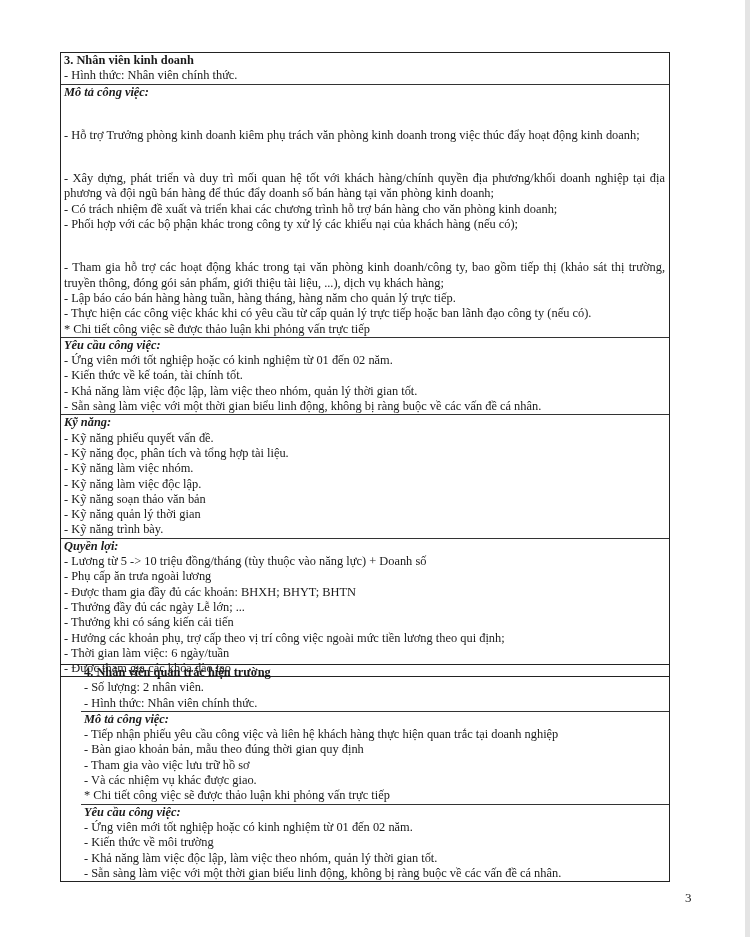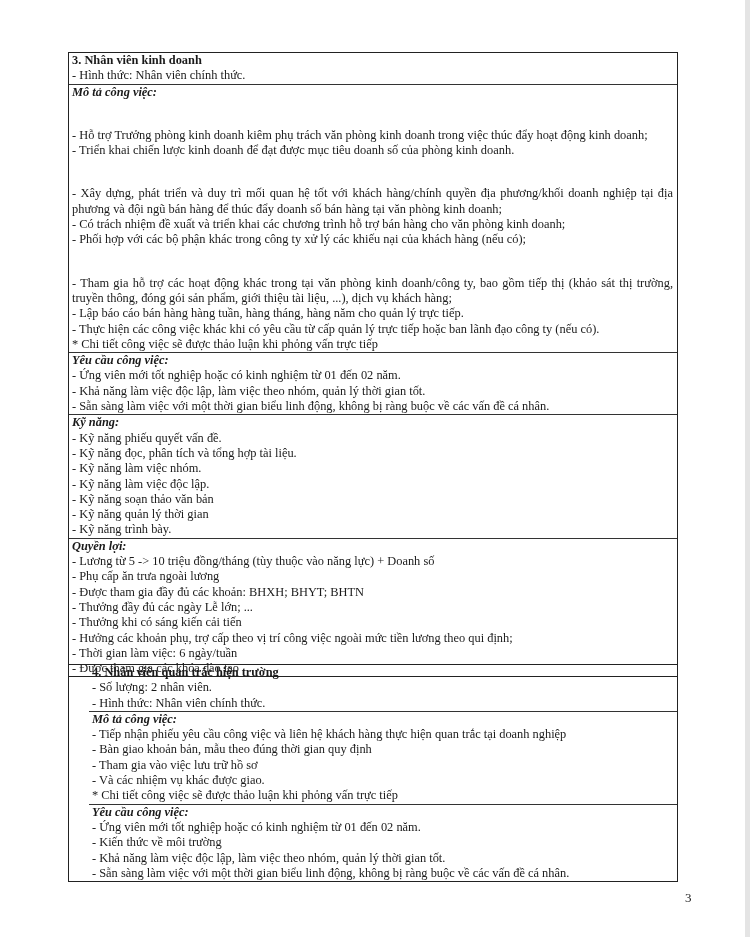--- a/index.html
+++ b/index.html
@@ -7,21 +7,21 @@
     width: 750px; height: 937px; position: relative; overflow: hidden;
     background: #ffffff;
     font-family: "Liberation Serif", "DejaVu Serif", serif;
     color: #1a1a1a;
   }
   .edge-strip {
     position: absolute; top: 0; right: 0; width: 5px; height: 937px;
     background: #e4e4e4;
   }
   .job-table {
-    position: absolute; left: 68px; width: 610px;
+    position: absolute; left: 60px; width: 610px;
     border: 1.3px solid #222;
     box-sizing: border-box;
   }
   .section {
     border-top: 1px solid #333;
     padding: 0 0 0 3px;
   }
   .section:first-child { border-top: none; }
   .line {
     font-size: 12.4px;
@@ -43,32 +43,32 @@
 <div class="edge-strip"></div>
 
 <div class="job-table" style="top:52px;">
   <div class="section">
     <div class="line title">3. Nhân viên kinh doanh</div>
     <div class="line">- Hình thức: Nhân viên chính thức.</div>
   </div>
   <div class="section">
     <div class="line heading">Mô tả công việc:</div>
     <div class="line wrap">- Hỗ trợ Trưởng phòng kinh doanh kiêm phụ trách văn phòng kinh doanh trong việc thúc đẩy hoạt động kinh doanh;</div>
-    <div class="line">- Triển khai chiến lược kinh doanh để đạt được mục tiêu doanh số của phòng kinh doanh.</div>
     <div class="line wrap">- Xây dựng, phát triển và duy trì mối quan hệ tốt với khách hàng/chính quyền địa phương/khối doanh nghiệp tại địa phương và đội ngũ bán hàng để thúc đẩy doanh số bán hàng tại văn phòng kinh doanh;</div>
     <div class="line">- Có trách nhiệm đề xuất và triển khai các chương trình hỗ trợ bán hàng cho văn phòng kinh doanh;</div>
     <div class="line">- Phối hợp với các bộ phận khác trong công ty xử lý các khiếu nại của khách hàng (nếu có);</div>
     <div class="line wrap">- Tham gia hỗ trợ các hoạt động khác trong tại văn phòng kinh doanh/công ty, bao gồm tiếp thị (khảo sát thị trường, truyền thông, đóng gói sản phẩm, giới thiệu tài liệu, ...), dịch vụ khách hàng;</div>
     <div class="line">- Lập báo cáo bán hàng hàng tuần, hàng tháng, hàng năm cho quản lý trực tiếp.</div>
     <div class="line">- Thực hiện các công việc khác khi có yêu cầu từ cấp quản lý trực tiếp hoặc ban lãnh đạo công ty (nếu có).</div>
     <div class="line">* Chi tiết công việc sẽ được thảo luận khi phỏng vấn trực tiếp</div>
   </div>
   <div class="section">
     <div class="line heading">Yêu cầu công việc:</div>
     <div class="line">- Ứng viên mới tốt nghiệp hoặc có kinh nghiệm từ 01 đến 02 năm.</div>
+    <div class="line">- Kiến thức về kế toán, tài chính tốt.</div>
     <div class="line">- Khả năng làm việc độc lập, làm việc theo nhóm, quản lý thời gian tốt.</div>
     <div class="line">- Sẵn sàng làm việc với một thời gian biểu linh động, không bị ràng buộc về các vấn đề cá nhân.</div>
   </div>
   <div class="section">
     <div class="line heading">Kỹ năng:</div>
     <div class="line">- Kỹ năng phiếu quyết vấn đề.</div>
     <div class="line">- Kỹ năng đọc, phân tích và tổng hợp tài liệu.</div>
     <div class="line">- Kỹ năng làm việc nhóm.</div>
     <div class="line">- Kỹ năng làm việc độc lập.</div>
     <div class="line">- Kỹ năng soạn thảo văn bản</div>

